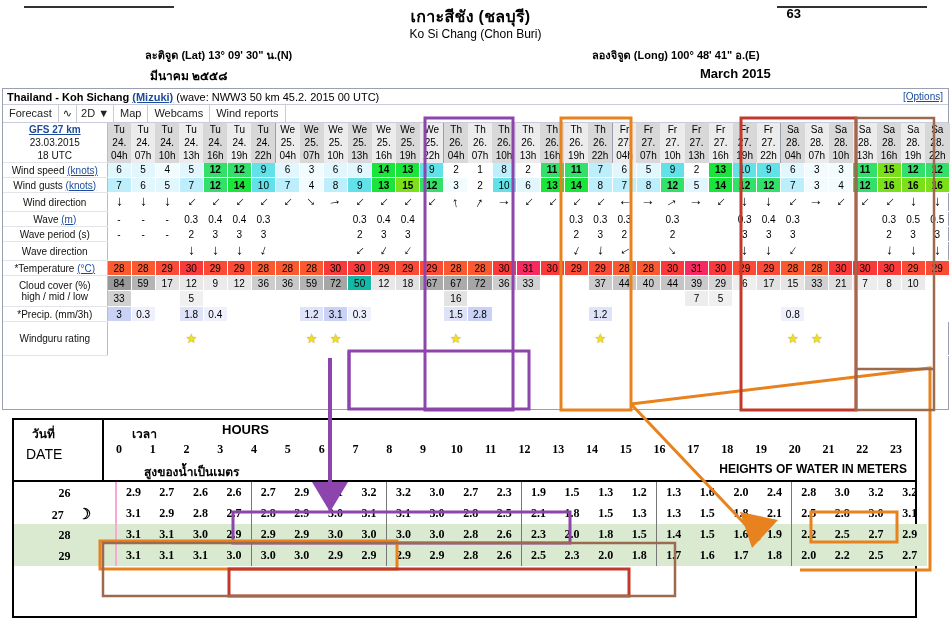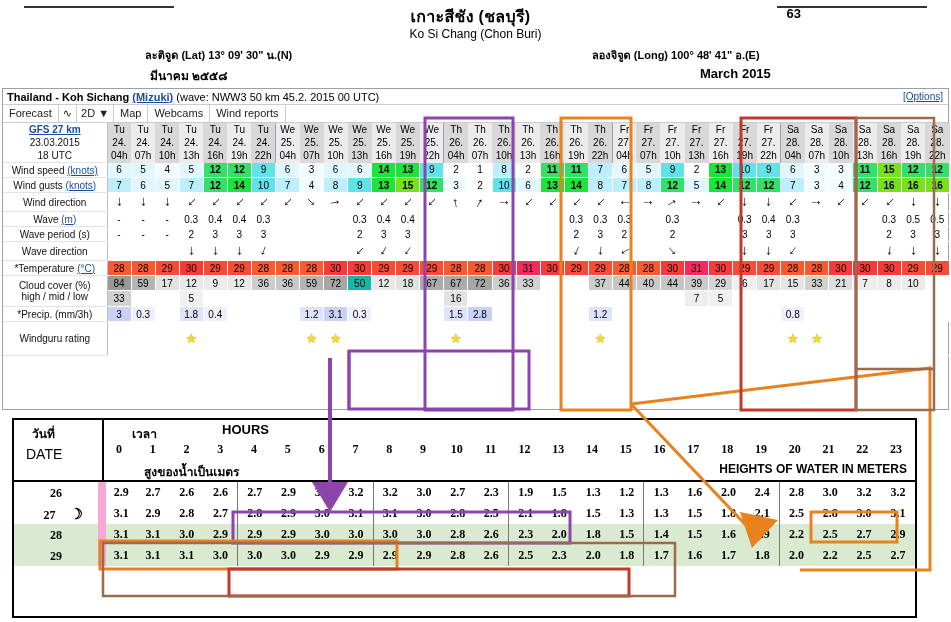--- a/index.html
+++ b/index.html
@@ -81,21 +81,21 @@
   .arrow { display:inline-block; font-size:14px; line-height:15px; }
   .star { color:#f2e020; font-size:13px; line-height:1; text-shadow:0 0 1px #7a6a00; }
 
   
   .tide {
     position:absolute; left:12px; top:418px; width:905px; height:200px;
     border:2px solid #000; background:#fff;
   }
   table.tt { border-collapse:collapse; width:100%; table-layout:fixed; }
   table.tt td { font-size:12px; text-align:center; font-weight:bold; font-family:"Liberation Serif", serif; }
-  .tt-datecol { width:88px; border-right:8px solid #f9a8d4; }
+  .tt-datecol { width:102px; border-right:2px solid #f9a8d4; }
   .tt-row td { height:21px; }
   .tt-shade { background:#d9ead0; }
   .tt-head-wrap { position:relative; height:62px; border-bottom:2px solid #000; }
   .tt-lbl-date-th { position:absolute; left:18px; top:4px; font-size:12px; font-weight:bold; }
   .tt-lbl-date-en { position:absolute; left:12px; top:26px; font-size:14px; }
   .tt-lbl-time-th { position:absolute; left:118px; top:4px; font-size:12px; font-weight:bold; }
   .tt-lbl-hours   { position:absolute; left:208px; top:2px; font-size:13px; font-weight:bold; }
   .tt-lbl-m-th    { position:absolute; left:118px; top:42px; font-size:12px; font-weight:bold;margin-left:12px; }
   .tt-lbl-m-en    { position:absolute; right:8px; top:42px; font-size:12px; font-weight:bold; }
   .tt-hourline { position:absolute; left:88px; right:0; top:22px; height:20px; }

